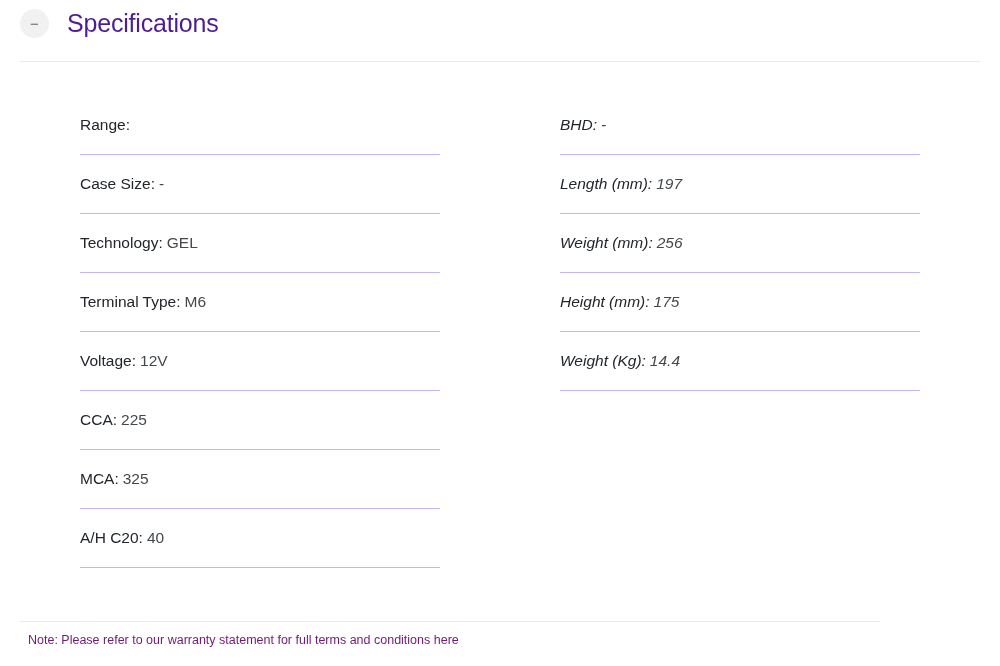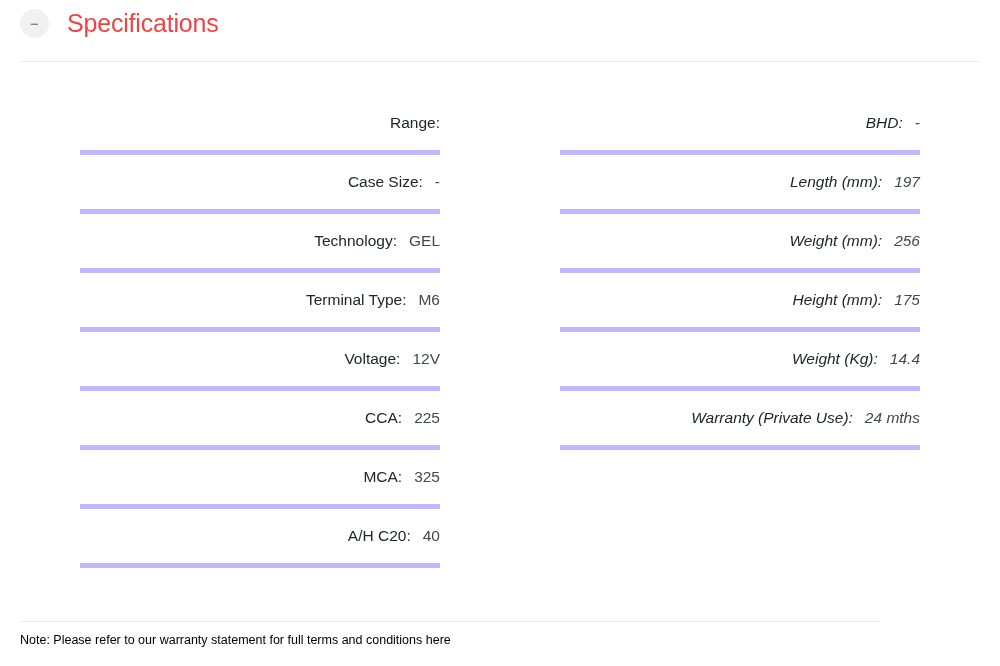--- a/index.html
+++ b/index.html
@@ -40,21 +40,21 @@
     text-align: center;
     cursor: pointer;
     flex: 0 0 auto;
     padding: 0;
     font-family: "Liberation Sans", sans-serif;
   }
   .section-title {
     font-size: 25px;
     font-weight: 400;
     letter-spacing: -0.2px;
-    color: #ef4444;
+    color: #4c1d95;
     margin: 0;
   }
   .header-rule {
     height: 1px;
     background: #e9e9e9;
     margin: 15px 20px 0 20px;
   }
 
   
   .specs-wrap {
@@ -65,23 +65,23 @@
   .spec-col {
     width: 440px;
     flex: 0 0 440px;
   }
   .spec-col.left { padding: 0 20px 0 60px; }
   .spec-col.right { padding: 0 20px 0 60px; margin-left: 40px; font-style: italic; }
 
   .spec-row {
     display: flex;
     align-items: center;
-    justify-content: flex-end;
-    gap: 12px;
-    border-bottom: 5px solid #c4b5fd;
+    justify-content: flex-start;
+    gap: 4px;
+    border-bottom: 1px solid #c4b5fd;
     min-height: 59px;
     padding: 6px 0;
   }
   .spec-row:first-child { border-top: none; }
   .spec-label {
     font-size: 15.5px;
     color: #22262b;
     line-height: 1.55;
     max-width: 210px;
   }
@@ -97,24 +97,24 @@
   .footer-rule {
     position: absolute;
     left: 20px;
     right: 120px;
     bottom: 44px;
     height: 1px;
     background: #e9e9e9;
   }
   .footer-note {
     position: absolute;
-    left: 20px;
+    left: 28px;
     bottom: 19px;
     font-size: 12.5px;
-    color: #000000;
+    color: #701a75;
   }
 </style>
 </head>
 <body>
 
 <div class="page">
 
   <div class="section-header">
     <button class="toggle-btn">−</button>
     <h1 class="section-title">Specifications</h1>
@@ -171,24 +171,20 @@
         <span class="spec-value">256</span>
       </div>
       <div class="spec-row">
         <span class="spec-label">Height (mm):</span>
         <span class="spec-value">175</span>
       </div>
       <div class="spec-row">
         <span class="spec-label">Weight (Kg):</span>
         <span class="spec-value">14.4</span>
       </div>
-      <div class="spec-row">
-        <span class="spec-label">Warranty (Private Use):</span>
-        <span class="spec-value">24 mths</span>
-      </div>
     </div>
 
   </div>
 
   <div class="footer-rule"></div>
   <div class="footer-note">Note: Please refer to our warranty statement for full terms and conditions here</div>
 
 </div>
 
 </body></html>

